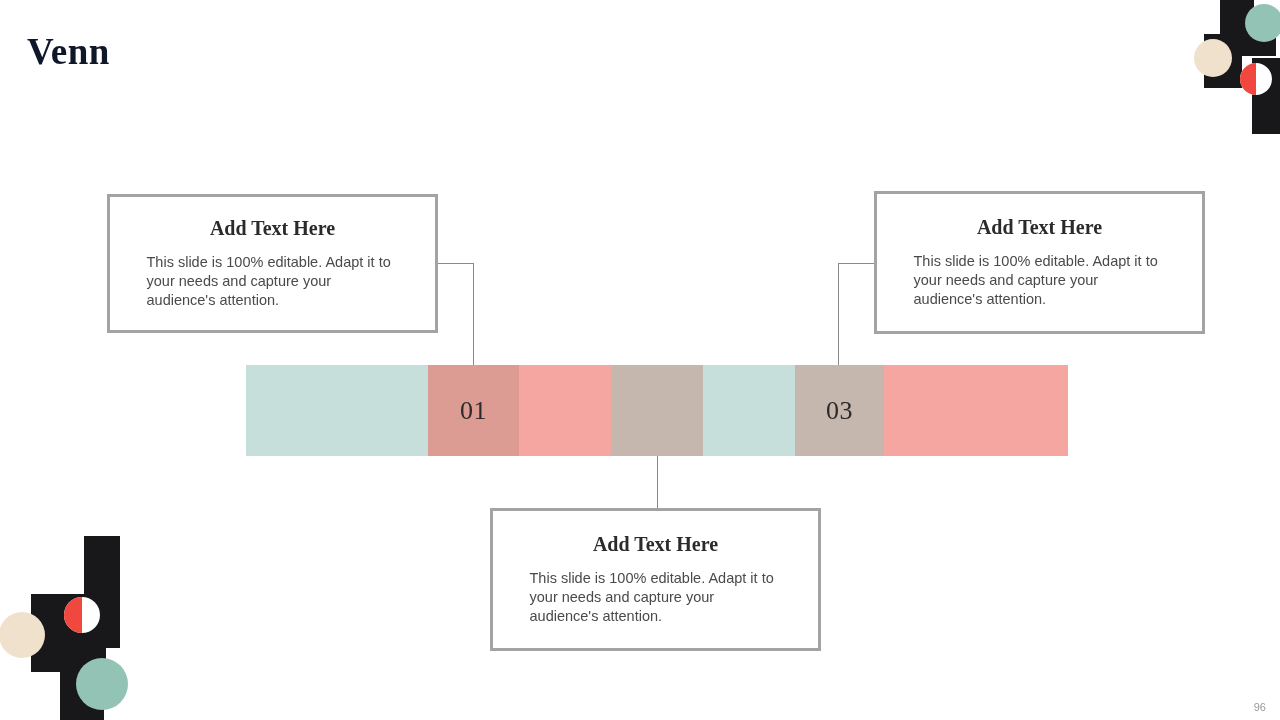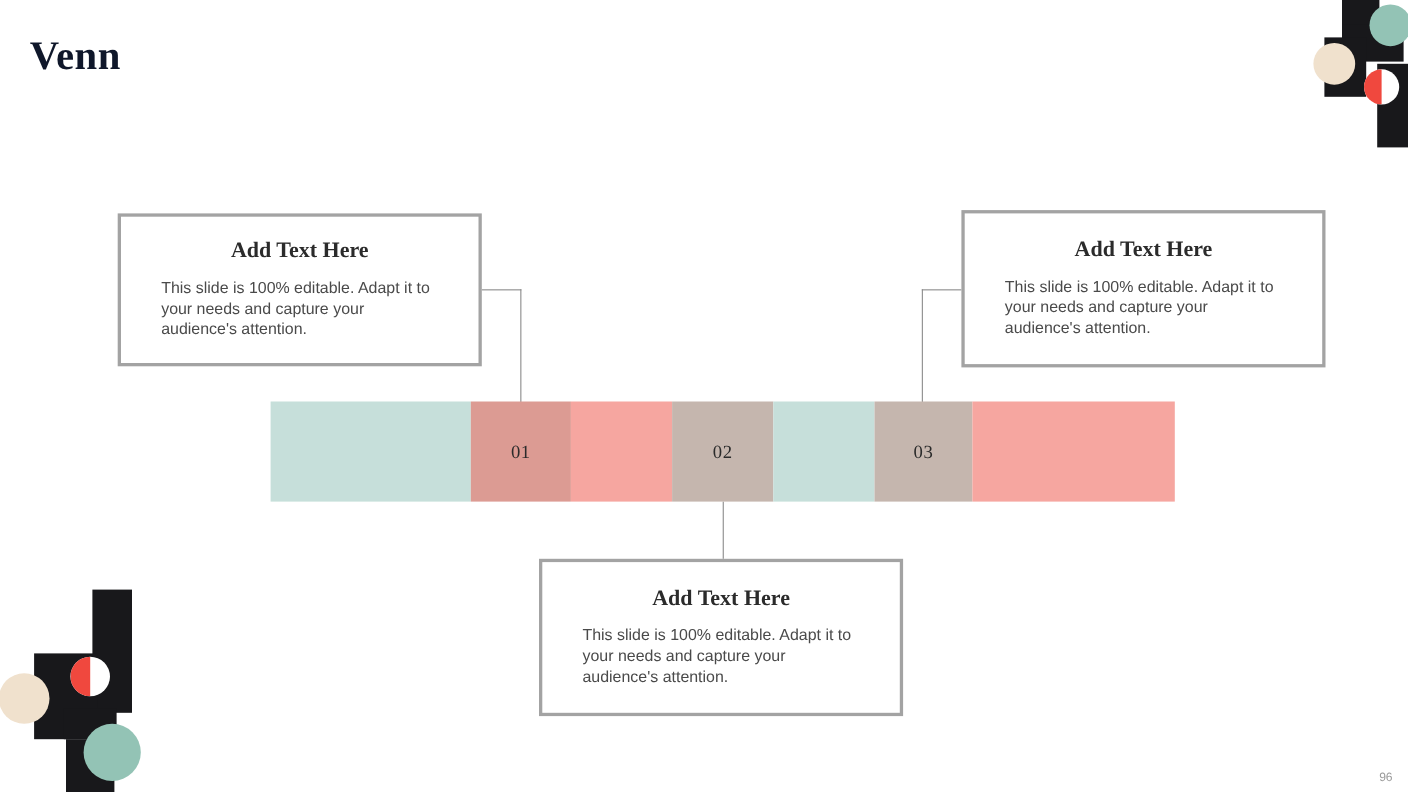--- a/index.html
+++ b/index.html
@@ -68,21 +68,21 @@
     height: 91px;
   }
   .venn-label {
     position: absolute;
     top: 0;
     height: 91px;
     display: flex;
     align-items: center;
     justify-content: center;
     font-family: "Liberation Serif", serif;
-    font-size: 17px;
+    font-size: 26px;
     color: #2b2b2b;
     letter-spacing: 0.5px;
   }
 
   
   .conn {
     position: absolute;
     background: #8a8a8a;
   }
   .conn-h { height: 1px; }
@@ -175,21 +175,20 @@
 
   <div class="venn-bar">
       <div class="venn-seg" style="left: 0px; width: 182px; background: rgb(198, 223, 218);"></div>
       <div class="venn-seg" style="left: 182px; width: 91px; background: rgb(220, 155, 147);"></div>
       <div class="venn-seg" style="left: 273px; width: 92px; background: rgb(246, 166, 160);"></div>
       <div class="venn-seg" style="left: 365px; width: 92px; background: rgb(197, 182, 174);"></div>
       <div class="venn-seg" style="left: 457px; width: 92px; background: rgb(198, 223, 218);"></div>
       <div class="venn-seg" style="left: 549px; width: 89px; background: rgb(197, 182, 174);"></div>
       <div class="venn-seg" style="left: 638px; width: 184px; background: rgb(246, 166, 160);"></div>
       <div class="venn-label" style="left: 182px; width: 91px;">01</div>
-      <div class="venn-label" style="left: 365px; width: 92px;">02</div>
       <div class="venn-label" style="left: 549px; width: 89px;">03</div>
     </div>
 
   <div class="text-box" id="box-left">
     <div class="tb-heading">Add Text Here</div>
     <div class="tb-body">This slide is 100% editable. Adapt it to your needs and capture your audience's attention.</div>
   </div>
 
   <div class="text-box" id="box-right">
     <div class="tb-heading">Add Text Here</div>

